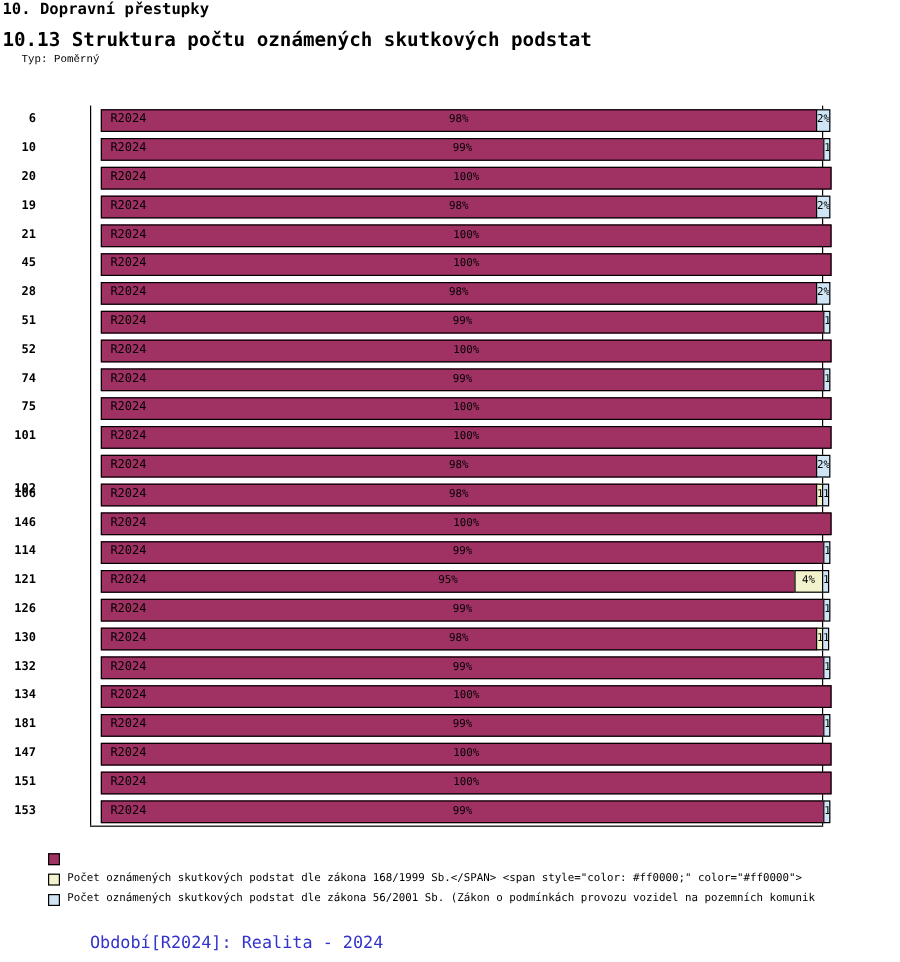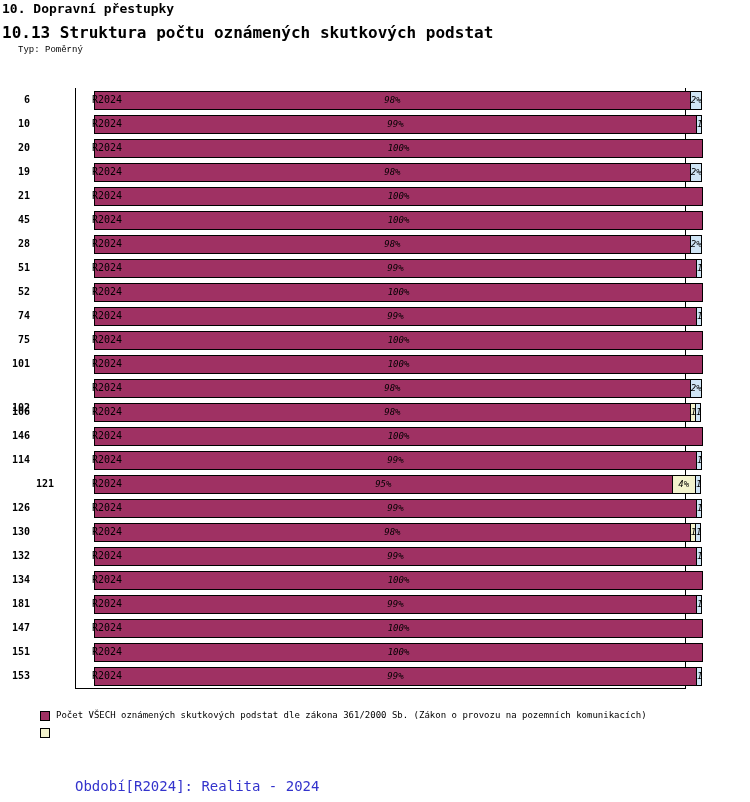--- a/index.html
+++ b/index.html
@@ -46,24 +46,23 @@
     left: 75px;
     top: 88px;
     width: 611px;
     height: 600px;
     border-left: 1px solid #000;
     border-right: 1px solid #000;
     box-sizing: border-box;
   }
   .rowwrap {
     position: absolute;
-    left: 18px;
+    left: 8px;
     width: 100%;
     height: 25px;
-    font-style: italic;
   }
   .barrow {
     position: absolute;
     left: 0;
     top: 3px;
     height: 19px;
     width: 100%;
     display: flex;
     box-sizing: border-box;
   }
@@ -293,24 +292,28 @@
         <div class="seg s0" style="flex: 0 0 99%; background: rgb(159, 49, 99);"><span>99%</span></div>
         <div class="seg s2" style="flex: 0 0 1%; background: rgb(207, 229, 245);"><span>1%</span></div>
       </div>
     </div>
   </div>
 <div id="axis-bottom"></div>
 
 <div id="legend">
     <div class="legend-item">
       <span class="legend-swatch s0" style="background: rgb(159, 49, 99);"></span>
-      <span class="legend-text">Počet VŠECH oznámených skutkových podstat dle zákona 361/2000 Sb. (Zákon o provozu na pozemních komunikacích)</span>
     </div>
     <div class="legend-item">
       <span class="legend-swatch s1" style="background: rgb(242, 242, 204);"></span>
+      <span class="legend-text">Počet oznámených skutkových podstat dle zákona 168/1999 Sb.&lt;/SPAN&gt; &lt;span style="color: #ff0000;" color="#ff0000"&gt;</span>
+    </div>
+    <div class="legend-item">
+      <span class="legend-swatch s2" style="background: rgb(207, 229, 245);"></span>
+      <span class="legend-text">Počet oznámených skutkových podstat dle zákona 56/2001 Sb. (Zákon o podmínkách provozu vozidel na pozemních komunik</span>
     </div>
   </div>
 
 <div id="footer">Období[R2024]: Realita - 2024</div>
 
 <div class="rowlabel-num" style="top: 94px;">6</div>
 <div class="rowlabel-per" style="top: 94px;">R2024</div>
 <div class="rowlabel-num" style="top: 118px;">10</div>
 <div class="rowlabel-per" style="top: 118px;">R2024</div>
 <div class="rowlabel-num" style="top: 142px;">20</div>
@@ -334,21 +337,21 @@
 <div class="rowlabel-num" style="top: 358px;">101</div>
 <div class="rowlabel-per" style="top: 358px;">R2024</div>
 <div class="rowlabel-num" style="top: 382px; margin-top: 20px;">102</div>
 <div class="rowlabel-per" style="top: 382px;">R2024</div>
 <div class="rowlabel-num" style="top: 406px;">106</div>
 <div class="rowlabel-per" style="top: 406px;">R2024</div>
 <div class="rowlabel-num" style="top: 430px;">146</div>
 <div class="rowlabel-per" style="top: 430px;">R2024</div>
 <div class="rowlabel-num" style="top: 454px;">114</div>
 <div class="rowlabel-per" style="top: 454px;">R2024</div>
-<div class="rowlabel-num" style="top: 478px; margin-left: 24px;">121</div>
+<div class="rowlabel-num" style="top: 478px;">121</div>
 <div class="rowlabel-per" style="top: 478px;">R2024</div>
 <div class="rowlabel-num" style="top: 502px;">126</div>
 <div class="rowlabel-per" style="top: 502px;">R2024</div>
 <div class="rowlabel-num" style="top: 526px;">130</div>
 <div class="rowlabel-per" style="top: 526px;">R2024</div>
 <div class="rowlabel-num" style="top: 550px;">132</div>
 <div class="rowlabel-per" style="top: 550px;">R2024</div>
 <div class="rowlabel-num" style="top: 574px;">134</div>
 <div class="rowlabel-per" style="top: 574px;">R2024</div>
 <div class="rowlabel-num" style="top: 598px;">181</div>

